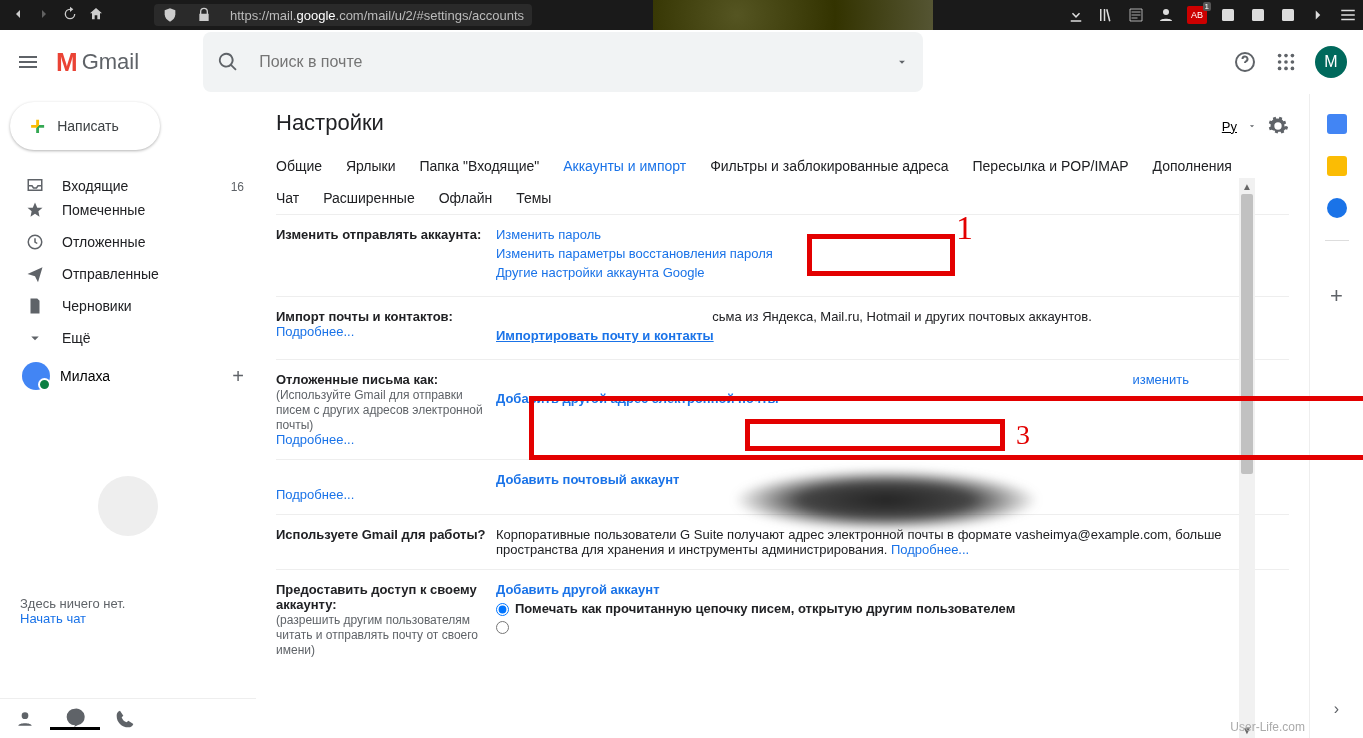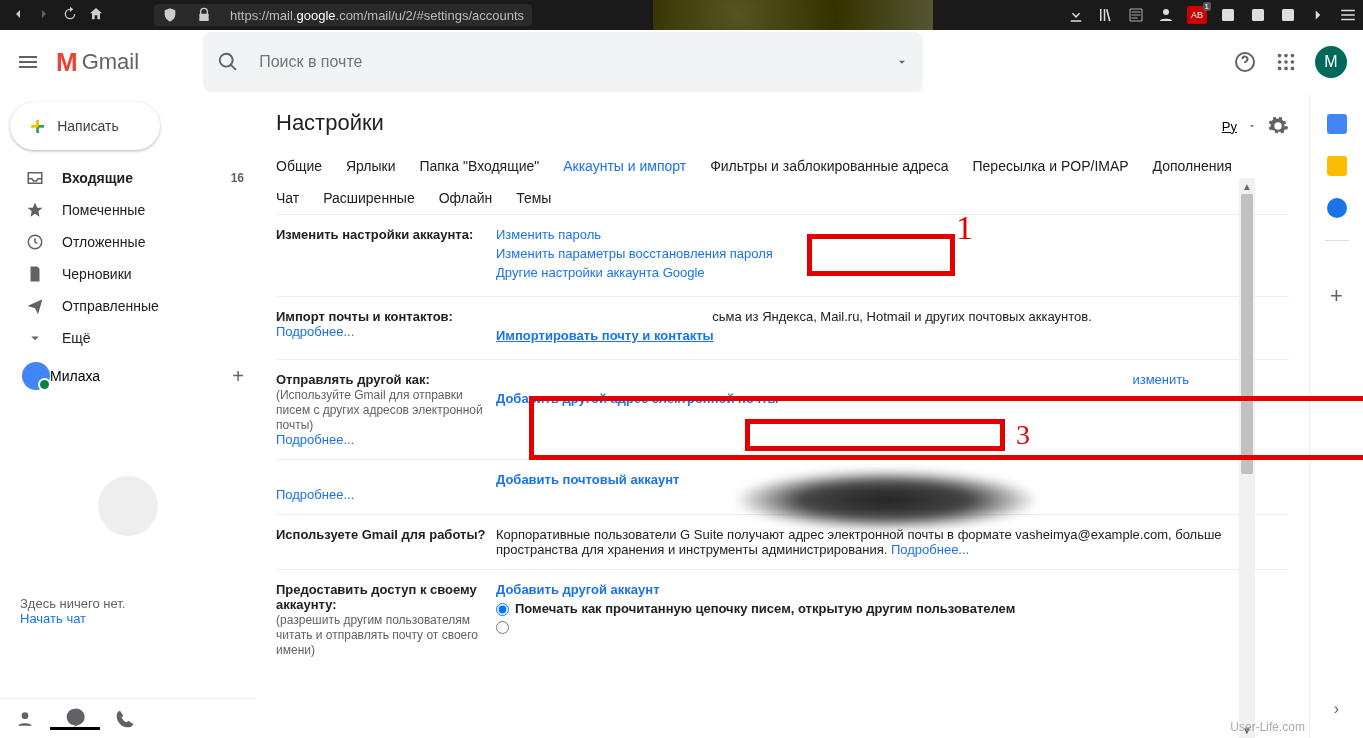--- a/index.html
+++ b/index.html
@@ -23,24 +23,24 @@
 .search{background:#f1f3f4;border-radius:8px;height:60px;display:flex;align-items:center;padding:0 14px;gap:20px;color:#5f6368;}
 .search input{border:0;background:transparent;flex:1;font-size:16px;outline:none;}
 .hdr-right{margin-left:auto;display:flex;align-items:center;gap:18px;}
 .avatar{width:32px;height:32px;border-radius:50%;background:#00695c;color:#fff;display:flex;align-items:center;justify-content:center;font-size:16px;}
 
 .body{display:flex;flex:1;min-height:0;}
 .sidebar{width:256px;padding-top:8px;}
 .compose{margin:0 0 12px 10px;height:48px;width:150px;border-radius:24px;box-shadow:0 1px 3px rgba(0,0,0,.3);display:flex;align-items:center;gap:12px;padding:0 20px;font-size:14px;color:#3c4043;cursor:pointer;}
 .plus{font-size:26px;background:linear-gradient(135deg,#ea4335 0 25%,#fbbc04 25% 50%,#34a853 50% 75%,#4285f4 75%);-webkit-background-clip:text;color:transparent;font-weight:bold;}
 .nav-item{height:32px;display:flex;align-items:center;padding:0 12px 0 26px;font-size:14px;color:#202124;gap:18px;cursor:pointer;border-radius:0 16px 16px 0;}
-.nav-item.active{font-weight:bold;}
+.nav-item.active{font-weight:normal;align-items:flex-end;}
 .nav-item .cnt{margin-left:auto;font-size:12px;color:#5f6368;}
 .nav-item svg{width:18px;height:18px;fill:#5f6368;}
-.user-chip{display:flex;align-items:center;padding:6px 12px 6px 22px;margin-top:2px;}
+.user-chip{display:flex;align-items:center;gap:10px;padding:6px 12px 6px 22px;margin-top:2px;}
 .user-chip .uavatar{width:28px;height:28px;border-radius:50%;background:#4285f4;position:relative;}
 .user-chip .uavatar::after{content:"";width:9px;height:9px;border-radius:50%;background:#0b8043;border:2px solid #fff;position:absolute;bottom:-1px;right:-1px;}
 .hangouts{padding:20px;text-align:left;color:#5f6368;font-size:13px;margin-top:60px;}
 .hangouts .circle{width:60px;height:60px;border-radius:50%;background:#eee;margin:0 auto 60px;}
 .hangouts .link{color:#1a73e8;cursor:pointer;}
 .bottom-tabs{position:absolute;bottom:0;left:0;width:256px;height:40px;border-top:1px solid #eee;display:flex;align-items:center;background:#fff;}
 .bottom-tabs .tab{flex:0 0 50px;display:flex;justify-content:center;align-items:center;}
 .bottom-tabs svg{width:20px;height:20px;fill:#5f6368;}
 .bottom-tabs .tab.active{border-bottom:3px solid #000;}
 
@@ -206,29 +206,29 @@
       </div>
       <div class="nav-item">
         <svg viewBox="0 0 24 24">
             <circle cx="12" cy="12" r="9" fill="none" stroke="#5f6368" stroke-width="2"></circle>
             <path d="M12 7v5l3 2" stroke="#5f6368" stroke-width="2" fill="none"></path>
           </svg>
         <span>Отложенные</span>
       </div>
       <div class="nav-item">
         <svg viewBox="0 0 24 24">
+            <path d="M2 12l20-9-6 20-4-8z"></path>
+          </svg>
+        <span>Отправленные</span>
+      </div>
+      <div class="nav-item">
+        <svg viewBox="0 0 24 24">
             <path d="M6 2h9l3 3v17H6z"></path>
           </svg>
         <span>Черновики</span>
-      </div>
-      <div class="nav-item">
-        <svg viewBox="0 0 24 24">
-            <path d="M2 12l20-9-6 20-4-8z"></path>
-          </svg>
-        <span>Отправленные</span>
       </div>
       <div class="nav-item">
         <svg viewBox="0 0 24 24">
             <path d="M7 10l5 5 5-5z"></path>
           </svg>
         <span>Ещё</span>
       </div>
       <div class="user-chip">
         <div class="uavatar"></div>
         <span style="font-size:14px">Милаха</span>
@@ -281,42 +281,42 @@
         <a>Пересылка и POP/IMAP</a>
         <a>Дополнения</a>
         <br>
         <a>Чат</a>
         <a>Расширенные</a>
         <a>Офлайн</a>
         <a>Темы</a>
       </div>
 
       <div class="section">
-        <div class="s-label">Изменить настройки аккаунта:</div>
+        <div class="s-label">Изменить отправлять аккаунта:</div>
         <div class="s-content">
           <div class="row"><span class="lnk">Изменить пароль</span></div>
           <div class="row"><span class="lnk">Изменить параметры восстановления пароля</span></div>
           <div class="row"><span class="lnk">Другие настройки аккаунта Google</span></div>
         </div>
       </div>
 
       <div class="section">
         <div class="s-label">
           <span>Импорт почты и контактов:</span><br>
           <span class="more">Подробнее...</span>
         </div>
         <div class="s-content">
           <div class="row" style="white-space:nowrap;overflow:hidden"><span style="visibility:hidden">Импортируйте почту и контакты. Пи</span><span>сьма из Яндекса, Mail.ru, Hotmail и других почтовых аккаунтов.</span></div>
           <div class="row"><span class="lnk import-link">Импортировать почту и контакты</span></div>
         </div>
       </div>
 
       <div class="section">
         <div class="s-label">
-          <span>Отправлять другой как:</span><br>
+          <span>Отложенные письма как:</span><br>
           <span class="sub">(Используйте Gmail для отправки писем с других адресов электронной почты)</span><br>
           <span class="more">Подробнее...</span>
         </div>
         <div class="s-content" style="position:relative">
           <div class="row" style="color:transparent">Милаха Куса &lt;milaxakp@gmail.com&gt;</div>
           <div class="row"><span class="lnk" style="font-weight:bold">Добавить другой адрес электронной почты</span></div>
           <span class="lnk" style="position:absolute;right:100px;top:0">изменить</span>
         </div>
       </div>
 

